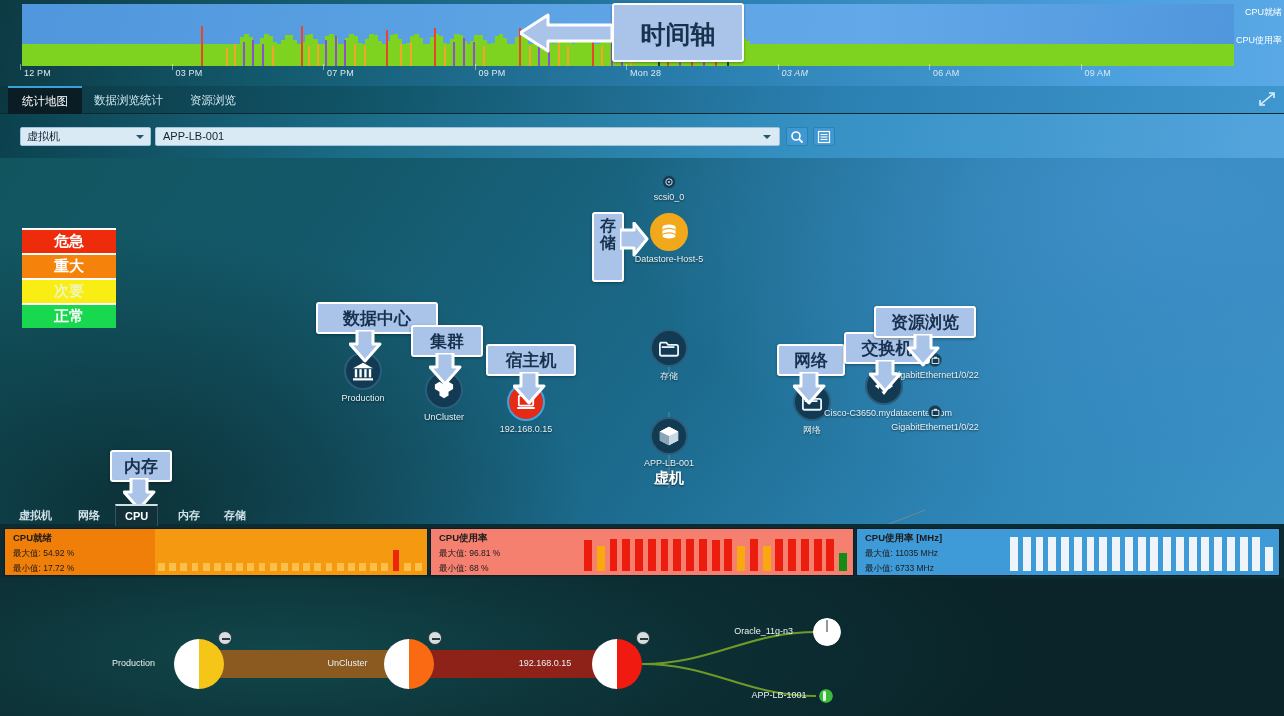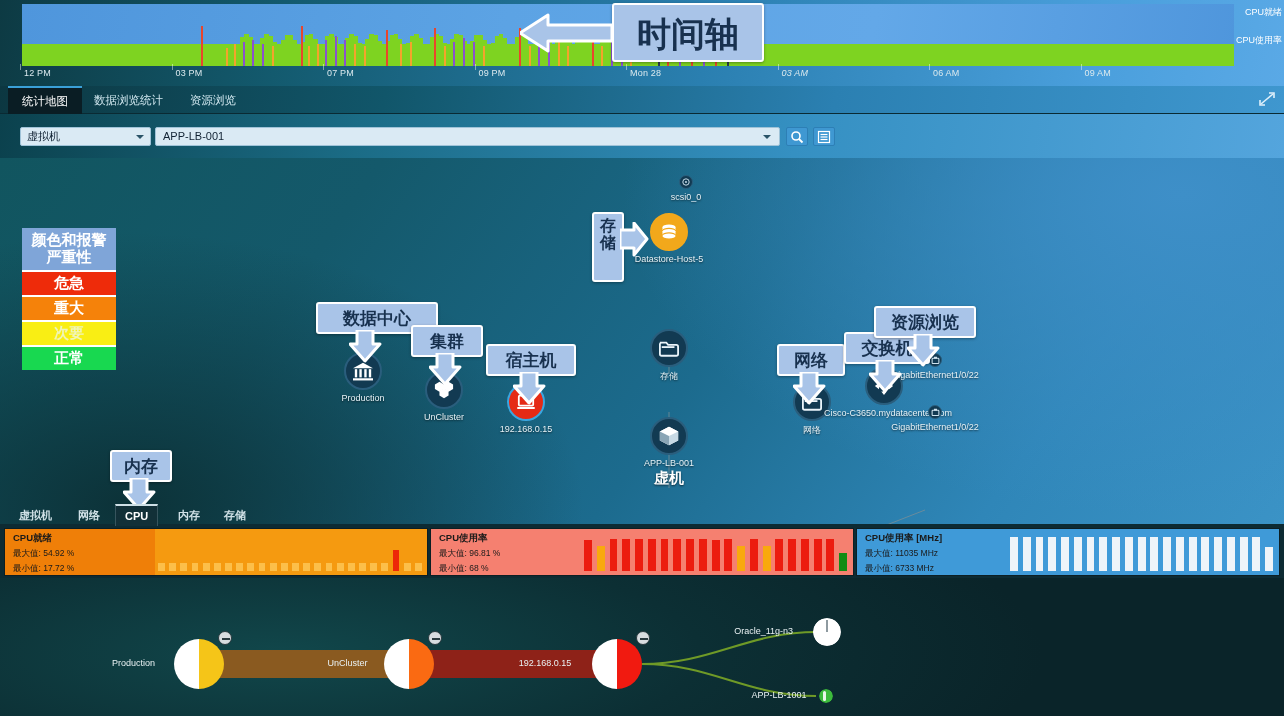--- a/index.html
+++ b/index.html
@@ -549,21 +549,21 @@
         <div class="tick" style="left: 781.5px; font-style: italic;">03 AM</div>
         <div class="tick" style="left: 933px;">06 AM</div>
         <div class="tick" style="left: 1084.5px;">09 AM</div>
       </div>
   </div>
 
   <div class="callout" style="left:612px; top:3px;">
     <svg width="150" height="62" style="position:absolute;left:-92px;top:8px;">
       <polygon points="0,22 28,4 28,14 92,14 92,30 28,30 28,40" fill="#a9c4e8" stroke="#ffffff" stroke-width="3" stroke-linejoin="round"></polygon>
     </svg>
-    <div class="box" style="width:152px;height:59px;line-height:51px;font-size:34px;">时间轴</div>
+    <div class="box" style="width:132px;height:59px;line-height:51px;font-size:25px;">时间轴</div>
   </div>
 
   <div class="tabbar">
     <div id="tabs-host" style="height:28px;">
         <div class="tab active" style="position: absolute; left: 8px; top: 0px;"><span>统计地图</span></div>
         <div class="tab" style="position: absolute; left: 80px; top: 0px;"><span>数据浏览统计</span></div>
         <div class="tab" style="position: absolute; left: 176px; top: 0px;"><span>资源浏览</span></div>
       </div>
     <div class="expand-btn">
       <svg width="18" height="16" viewBox="0 0 18 16">
@@ -608,34 +608,30 @@
         <line x1="462" y1="402" x2="508" y2="410"></line>
         <line x1="544" y1="414" x2="651" y2="440"></line>
         <line x1="687" y1="440" x2="794" y2="412"></line>
         <line x1="830" y1="406" x2="866" y2="392"></line>
         <line x1="884" y1="368" x2="925" y2="352"></line>
         <line x1="892" y1="400" x2="926" y2="410"></line>
       </g>
     </svg>
 
     <div style="position:absolute;left:22px;top:70px;width:94px;">
-      <div style="background:#7fa5d8;color:#fff;font-weight:bold;font-size:15px;text-align:center;padding:3px 0 4px;line-height:1.15;">
-        <div>颜色和报警</div>
-        <div>严重性</div>
-      </div>
       <div id="legend-items">
           <div style="background: rgb(238, 43, 10); color: rgb(255, 255, 255); font-weight: bold; font-size: 15px; text-align: center; padding: 2px 0px; border-top: 2px solid rgb(255, 255, 255);">危急</div>
           <div style="background: rgb(245, 130, 10); color: rgb(255, 255, 255); font-weight: bold; font-size: 15px; text-align: center; padding: 2px 0px; border-top: 2px solid rgb(255, 255, 255);">重大</div>
           <div style="background: rgb(249, 238, 20); color: rgb(240, 245, 184); font-weight: bold; font-size: 15px; text-align: center; padding: 2px 0px; border-top: 2px solid rgb(255, 255, 255);">次要</div>
           <div style="background: rgb(24, 216, 80); color: rgb(255, 255, 255); font-weight: bold; font-size: 15px; text-align: center; padding: 2px 0px; border-top: 2px solid rgb(255, 255, 255);">正常</div>
         </div>
     </div>
 
     <div id="map-nodes">
-        <div class="node" style="left: 626px; top: 17px; width: 120px;">
+        <div class="node" style="left: 609px; top: 17px; width: 120px;">
           <div class="circ sm">
             <svg width="8" height="8" viewBox="0 0 10 10">
               <circle cx="5" cy="5" r="4" fill="none" stroke="#cfe3ee" stroke-width="1.2"></circle>
               <circle cx="5" cy="5" r="1.2" fill="#cfe3ee"></circle>
             </svg>
           </div>
           <div class="lbl">scsi0_0</div>
         </div>
         <div class="node" style="left: 609px; top: 55px; width: 120px;">
           <div class="circ warn">

